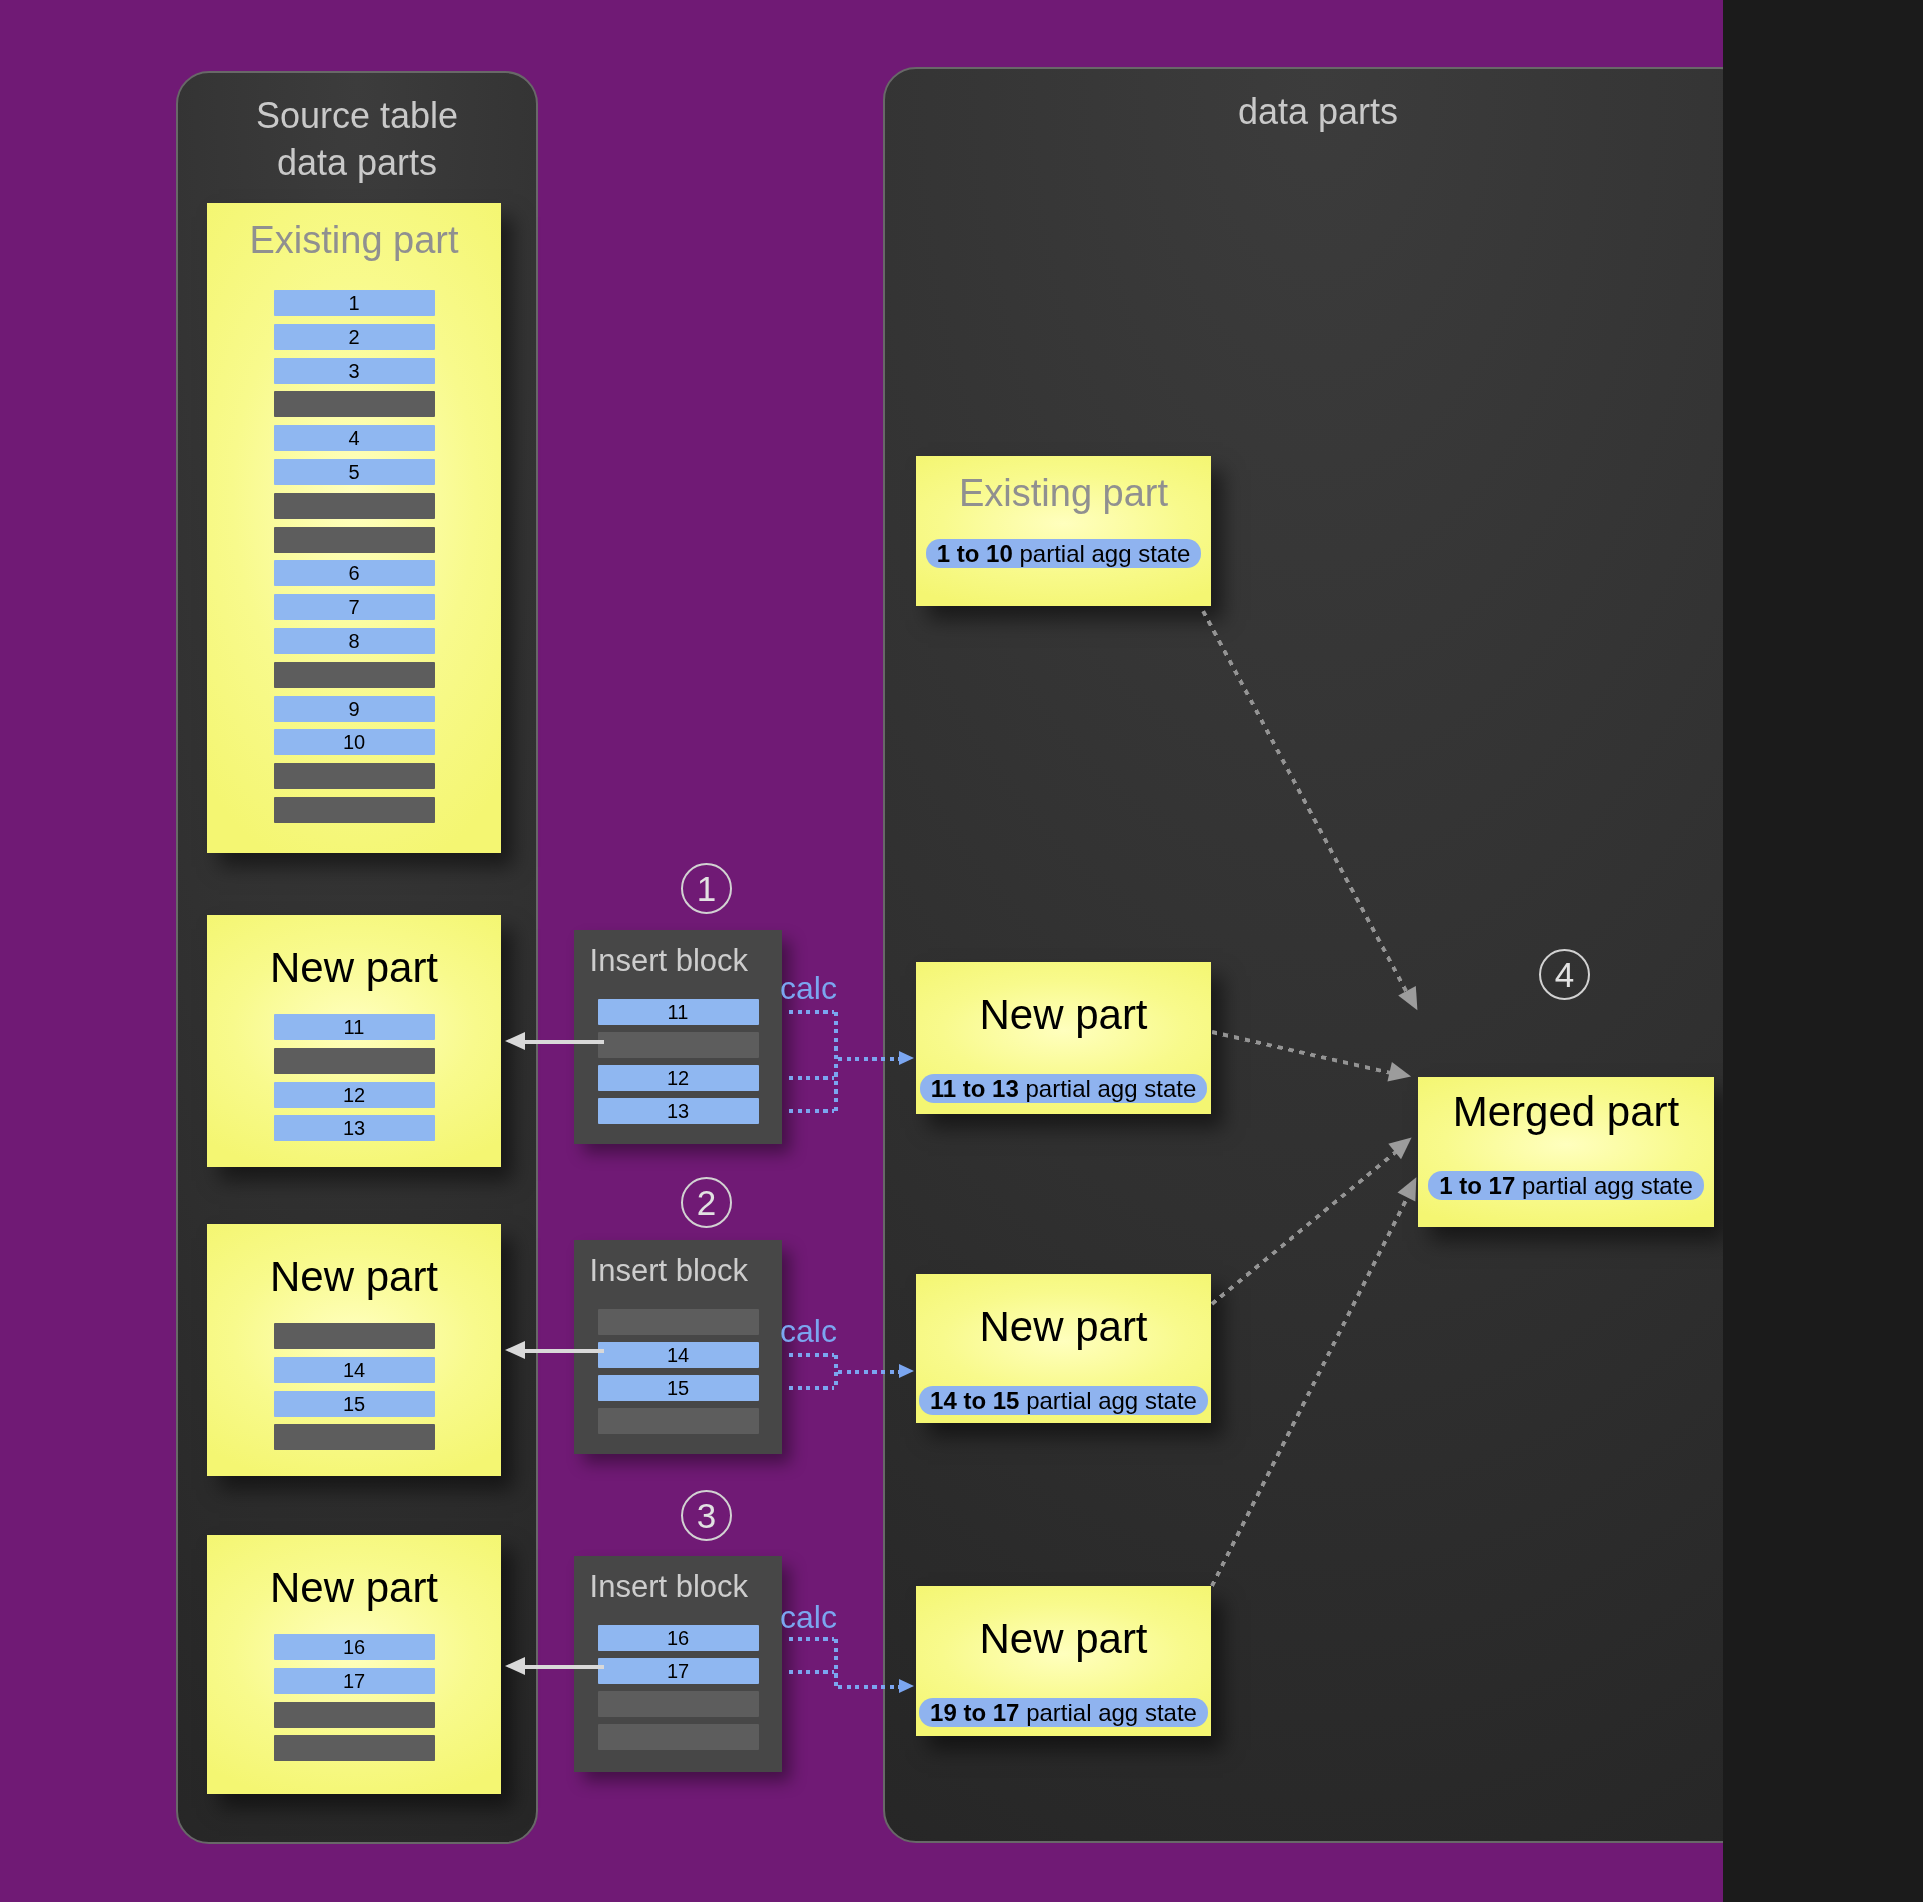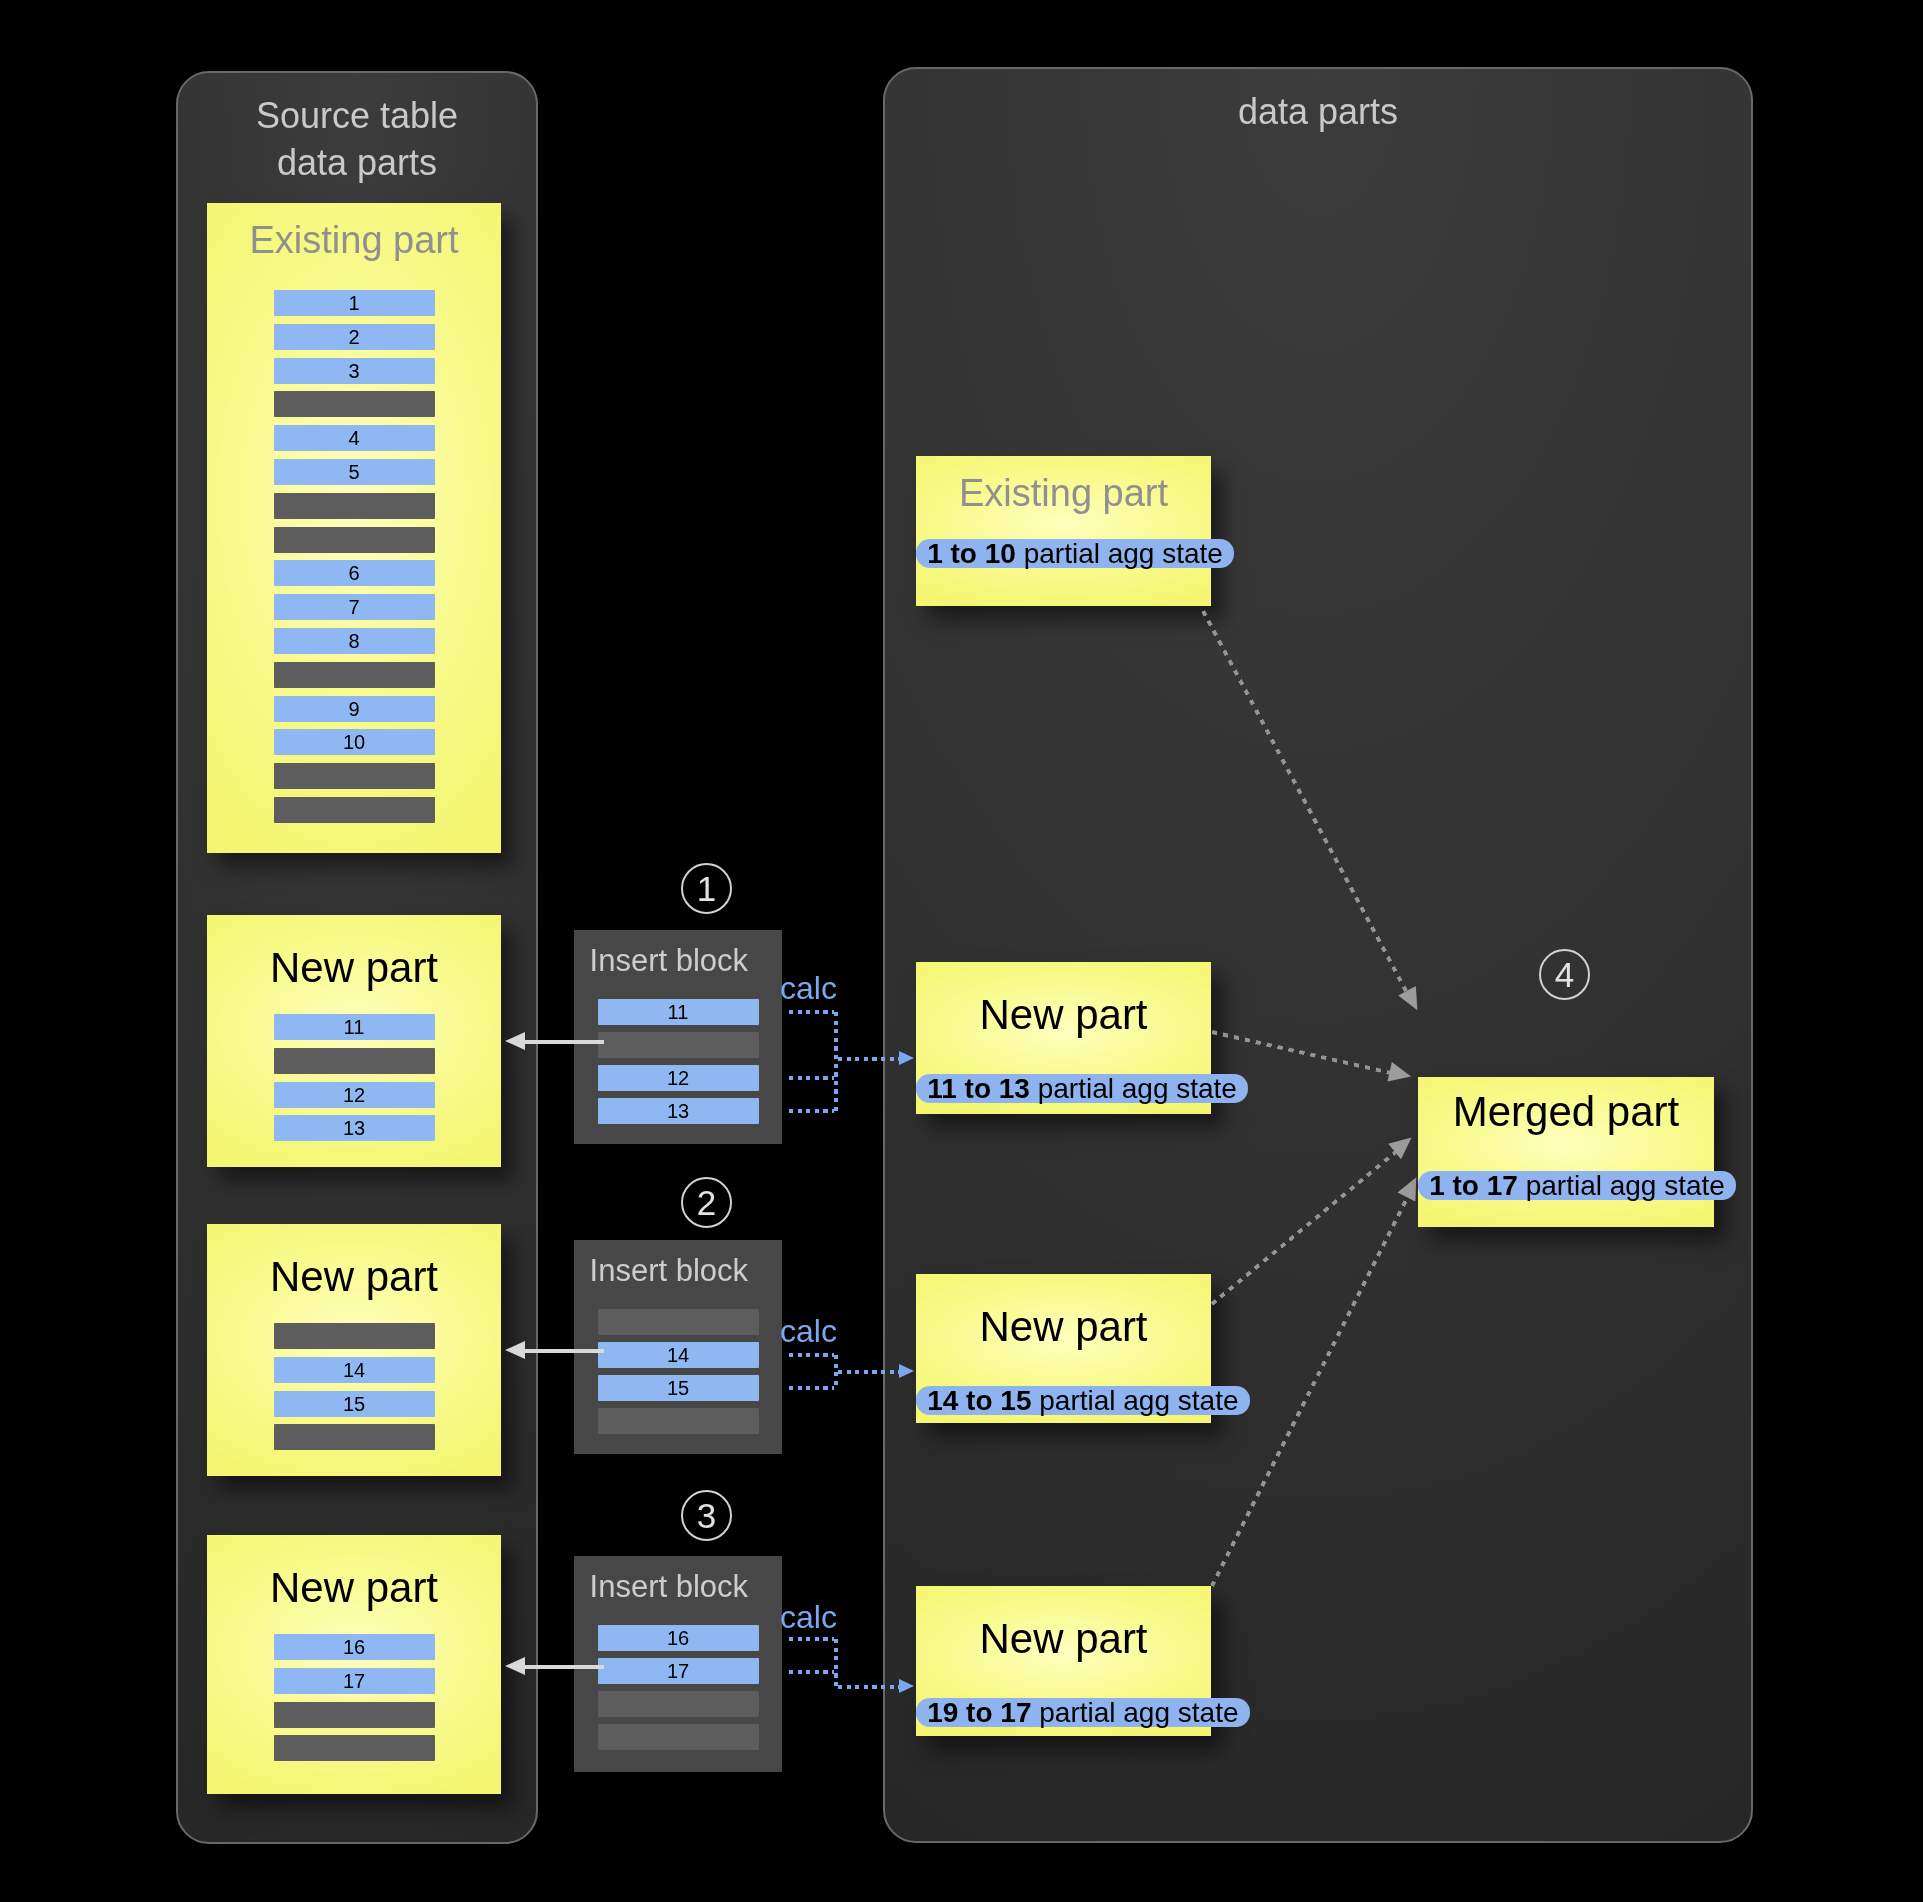--- a/index.html
+++ b/index.html
@@ -1,17 +1,17 @@
 <!DOCTYPE html>
 <html style="font-size:14px"><head>
 <meta charset="utf-8">
 <style>
   html,body{margin:0;padding:0;background:#1b1b1b;}
   .stage{
-    position:relative;width:1923px;height:1902px;background:#000000;overflow:hidden;
+    position:relative;width:1723px;height:1902px;background:#701a75;overflow:hidden;
     font-family:"Liberation Sans", sans-serif;
   }
   
   .panel{
     position:absolute;border:2.6px solid #686868;border-radius:33px;
     background:radial-gradient(140% 120% at 50% 0%, #3c3c3c 0%, #303030 55%, #242424 100%);
     box-sizing:border-box;
   }
   #source-panel{left:176px;top:71px;width:362px;height:1773px;}
   #target-panel{left:883px;top:67px;width:870px;height:1776px;}
@@ -51,21 +51,21 @@
   
   .tpart{left:916px;width:295px;}
   #t-existing{top:456px;height:150px;}
   #t-p1{top:962px;height:152px;}
   #t-p2{top:1274px;height:149px;}
   #t-p3{top:1586px;height:150px;}
   #merged{left:1418px;top:1077px;width:296px;height:150px;}
   #merged .ptitle{padding-top:10.4px;}
   .badge{
     display:block;width:max-content;margin:34px auto 0;background:#8fb3ef;color:#000;
-    font-size:28px;line-height:29px;padding:0 11.2px;white-space:nowrap;border-radius:14px;
+    font-size:24px;line-height:29px;padding:0 11.2px;white-space:nowrap;border-radius:14px;
   }
   #t-existing .badge{margin-top:22.5px;}
   .badge b{font-weight:bold;}
   
   .circ{
     position:absolute;width:47px;height:47px;border:2.6px solid #d2d2d2;border-radius:50%;
     color:#e2e2e2;font-size:35px;display:flex;align-items:center;justify-content:center;z-index:7;
   }
   #c1{left:681px;top:863px;}
   #c2{left:681px;top:1177px;}

